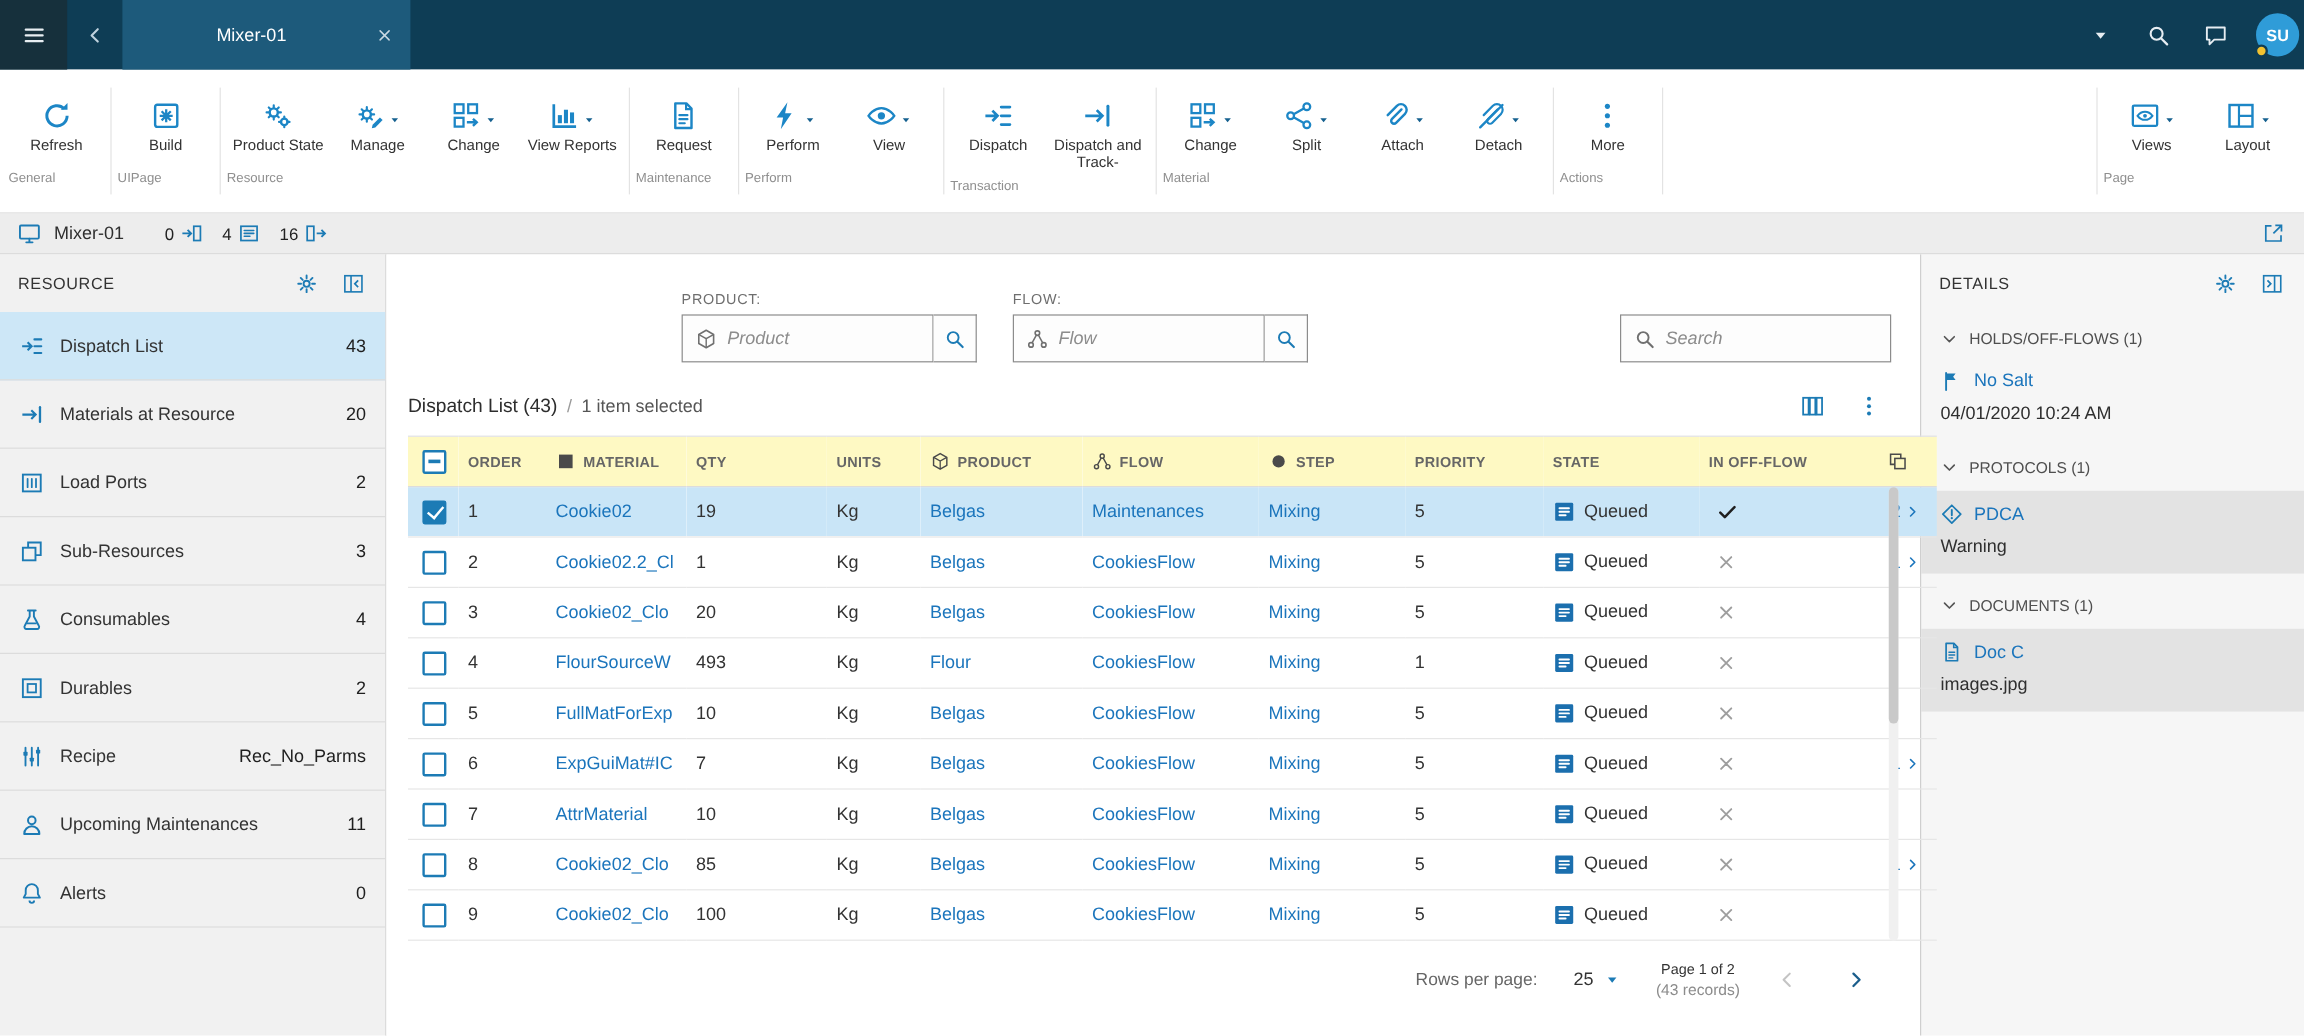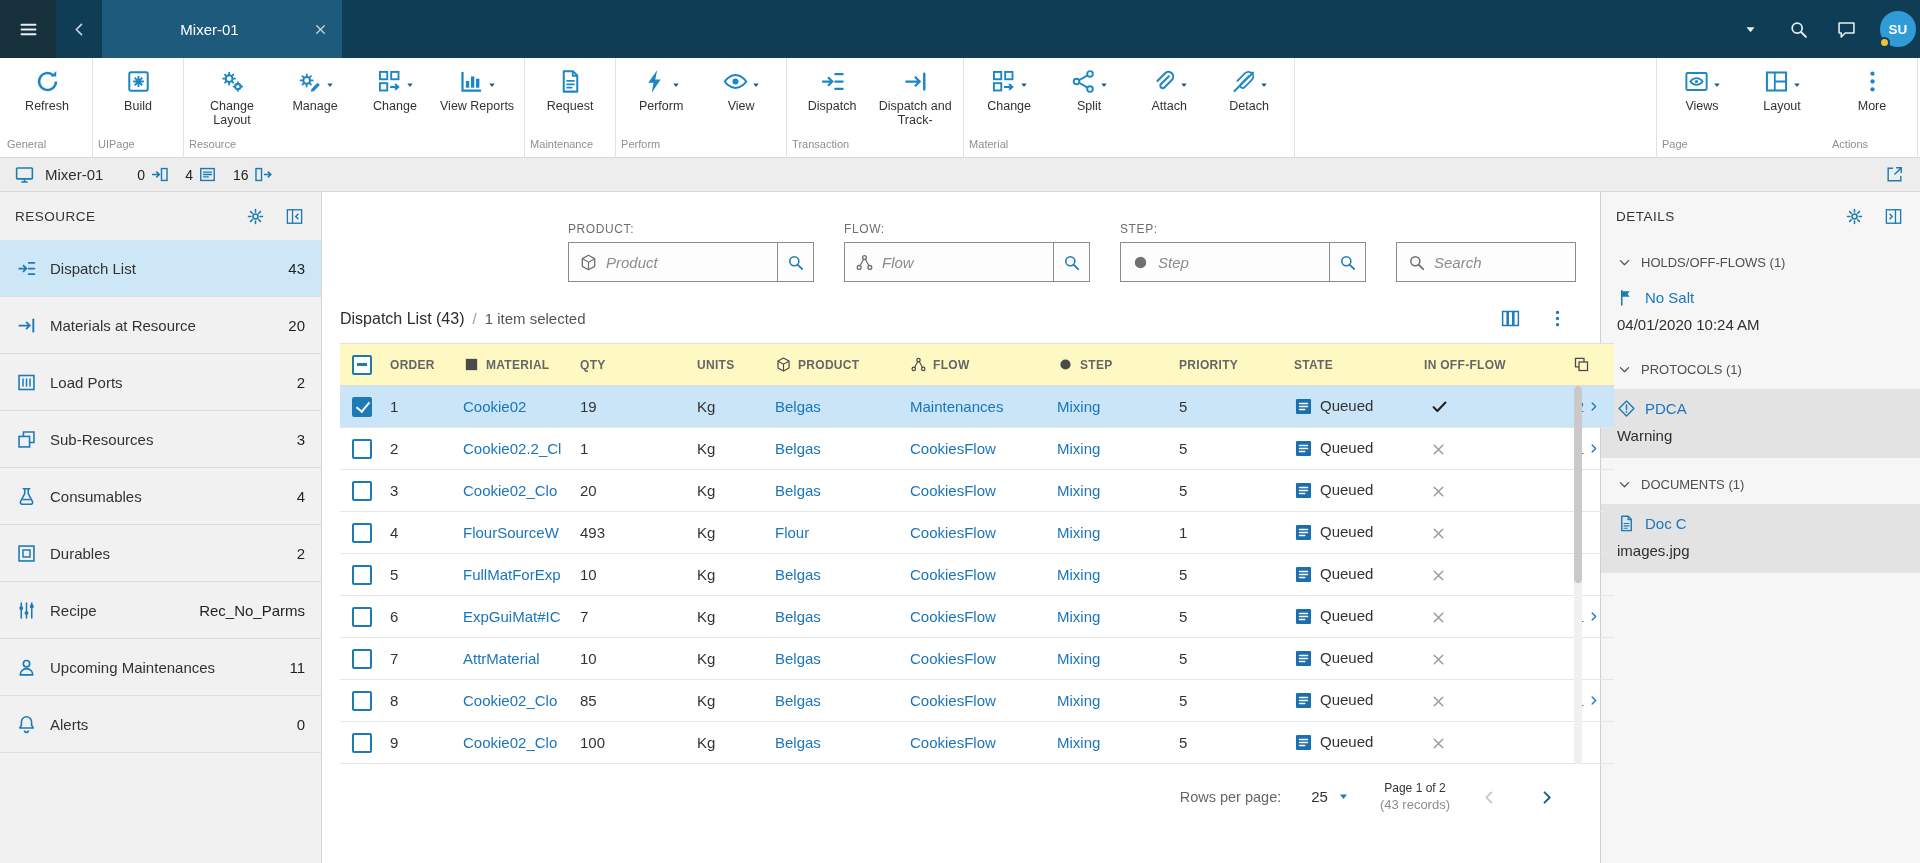--- a/index.html
+++ b/index.html
@@ -19,21 +19,21 @@
   .backbtn{width:46px;display:flex;align-items:center;justify-content:center;color:#BFD2DE}
   .tab{width:240px;background:#1D5A7B;display:flex;align-items:center;padding:0 14px;gap:10px}
   .tab-title{flex:1;text-align:center;font-size:15px;color:#fff}
   .tab-close{color:#C9D8E2;display:flex;cursor:pointer}
   .topbar-right{margin-left:auto;display:flex;align-items:center;gap:4px;padding-right:4px}
   .tb-btn{width:44px;height:58px;display:flex;align-items:center;justify-content:center;color:#E6EDF2}
   .avatar{position:relative;width:36px;height:36px;border-radius:50%;background:#2F9CD8;display:flex;align-items:center;justify-content:center;font-size:13.5px;font-weight:700;color:#fff;margin-left:8px;cursor:pointer}
   .status-dot{position:absolute;left:-1px;bottom:-1px;width:11px;height:11px;border-radius:50%;background:#F2C230;border:2px solid #0E3D55}
 
   
-  .ribbon{height:100px;background:#fff;border-bottom:1px solid #D9D9D9;display:flex;align-items:stretch;padding:0 2px}
+  .ribbon{height:120px;background:#fff;border-bottom:1px solid #D9D9D9;display:flex;align-items:stretch;padding:15px 2px}
   .rgroup{display:flex;flex-direction:column;border-right:1px solid #E3E3E3;padding:6px 5px 2px}
   .rgroup.right{margin-left:auto;border-right:none;border-left:1px solid #E3E3E3}
   .rbtns{display:flex;flex:1;align-items:flex-start}
   .rbtn{min-width:80px;padding:2px 5px;display:flex;flex-direction:column;align-items:center;gap:3px;color:#1C86C6}
   .ricon{display:flex;align-items:center;gap:2px;height:30px}
   .rcaret{display:none;width:10px;height:10px;color:#15608F;margin-top:8px}
   .rcaret.show{display:inline-block}
   .rlabel{font-size:12.5px;line-height:1.15;color:#333;text-align:center;max-width:76px}
   .rgname{font-size:11px;color:#8F8F8F;text-align:left;padding:4px 0 5px}
 
@@ -431,21 +431,21 @@
     <div class="rgroup">
       <div class="rbtns">
 
           <button class="rbtn">
             <span class="ricon">
               <svg class="w26">
               <use href="#change-state-icon"></use>
             </svg>
 
             </span>
-            <span class="rlabel">Change Layout</span>
+            <span class="rlabel">Product State</span>
           </button>
 
           <button class="rbtn">
             <span class="ricon">
               <svg class="w26">
               <use href="#manage-icon"></use>
             </svg>
               <svg class="rcaret show">
               <use href="#caret-down-icon"></use>
             </svg>
@@ -604,20 +604,37 @@
               <use href="#caret-down-icon"></use>
             </svg>
             </span>
             <span class="rlabel">Detach</span>
           </button>
 
       </div>
       <div class="rgname">Material</div>
     </div>
 
+    <div class="rgroup">
+      <div class="rbtns">
+
+          <button class="rbtn">
+            <span class="ricon">
+              <svg class="w26">
+              <use href="#more-icon"></use>
+            </svg>
+
+            </span>
+            <span class="rlabel">More</span>
+          </button>
+
+      </div>
+      <div class="rgname">Actions</div>
+    </div>
+
     <div class="rgroup right">
       <div class="rbtns">
 
           <button class="rbtn">
             <span class="ricon">
               <svg class="w26">
               <use href="#views-icon"></use>
             </svg>
               <svg class="rcaret show">
               <use href="#caret-down-icon"></use>
@@ -633,37 +650,20 @@
             </svg>
               <svg class="rcaret show">
               <use href="#caret-down-icon"></use>
             </svg>
             </span>
             <span class="rlabel">Layout</span>
           </button>
 
       </div>
       <div class="rgname">Page</div>
-    </div>
-
-    <div class="rgroup">
-      <div class="rbtns">
-
-          <button class="rbtn">
-            <span class="ricon">
-              <svg class="w26">
-              <use href="#more-icon"></use>
-            </svg>
-
-            </span>
-            <span class="rlabel">More</span>
-          </button>
-
-      </div>
-      <div class="rgname">Actions</div>
     </div>
 
 </div>
 
 <div class="breadcrumb">
   <svg class="w20 blue">
       <use href="#resource-icon"></use>
     </svg>
   <span class="bc-title">Mixer-01</span>
   <div class="bc-counts">
@@ -821,36 +821,20 @@
               <input type="text" placeholder="Flow" style="">
             </div>
             <button class="fsearch">
               <svg class="w18 blue">
                 <use href="#search-icon"></use>
               </svg>
             </button>
           </div>
         </div>
 
-        <div class="filter">
-          <label class="flabel">STEP:</label>
-          <div class="fbox">
-            <div class="finput">
-              <svg class="w18">
-                <use href="#step-icon"></use>
-              </svg>
-              <input type="text" placeholder="Step" style="">
-            </div>
-            <button class="fsearch">
-              <svg class="w18 blue">
-                <use href="#search-icon"></use>
-              </svg>
-            </button>
-          </div>
-        </div>
 
       <div class="gsearch">
         <svg class="w18">
             <use href="#search-icon"></use>
           </svg>
         <input type="text" placeholder="Search" style="">
       </div>
     </div>
 
     <div class="list-head">

